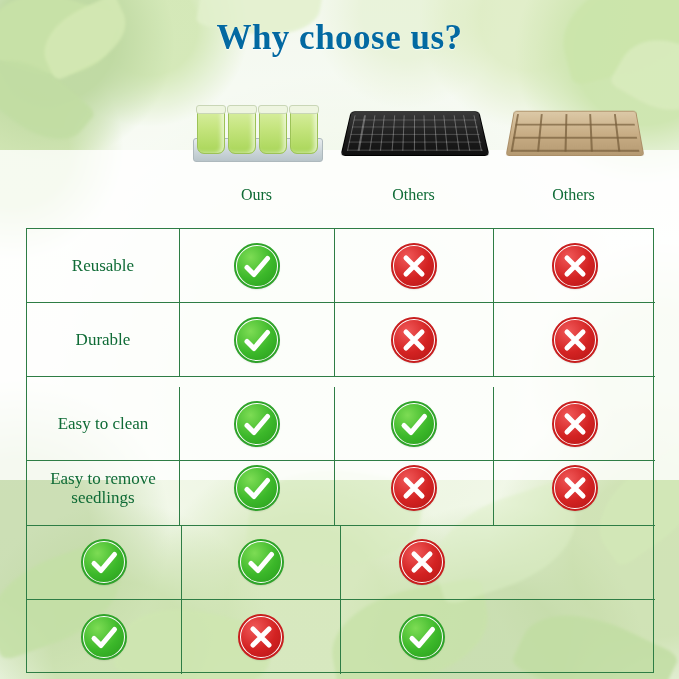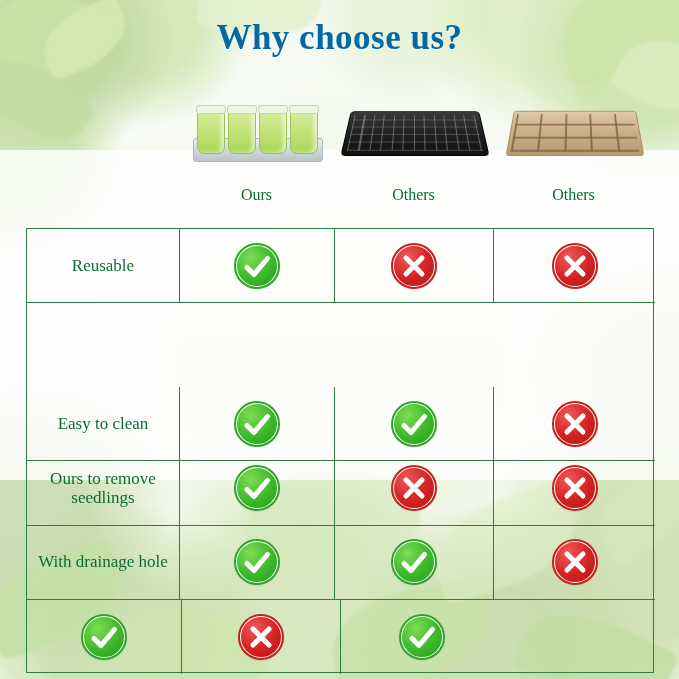--- a/index.html
+++ b/index.html
@@ -231,20 +231,47 @@
       </div>
       <div class="cell c-o2 last">
         <div class="mark no">
           <div class="ring"></div>
           <svg viewBox="0 0 44 44">
             <path d="M14 14 L30 30 M30 14 L14 30" stroke="#ffffff" stroke-width="5" fill="none" stroke-linecap="round"></path>
           </svg>
         </div>
       </div>
     </div>
+    <div class="trow" style="top: 74.1667px;">
+      <div class="cell c-label">Durable</div>
+      <div class="cell c-ours">
+        <div class="mark yes">
+          <div class="ring"></div>
+          <svg viewBox="0 0 44 44">
+            <path d="M12 23.5 L19 30.5 L32.5 14.5" stroke="#ffffff" stroke-width="5" fill="none" stroke-linecap="round" stroke-linejoin="round"></path>
+          </svg>
+        </div>
+      </div>
+      <div class="cell c-o1">
+        <div class="mark no">
+          <div class="ring"></div>
+          <svg viewBox="0 0 44 44">
+            <path d="M14 14 L30 30 M30 14 L14 30" stroke="#ffffff" stroke-width="5" fill="none" stroke-linecap="round"></path>
+          </svg>
+        </div>
+      </div>
+      <div class="cell c-o2 last">
+        <div class="mark no">
+          <div class="ring"></div>
+          <svg viewBox="0 0 44 44">
+            <path d="M14 14 L30 30 M30 14 L14 30" stroke="#ffffff" stroke-width="5" fill="none" stroke-linecap="round"></path>
+          </svg>
+        </div>
+      </div>
+    </div>
     <div class="trow" style="top: 158px;">
       <div class="cell c-label">Easy to clean</div>
       <div class="cell c-ours">
         <div class="mark yes">
           <div class="ring"></div>
           <svg viewBox="0 0 44 44">
             <path d="M12 23.5 L19 30.5 L32.5 14.5" stroke="#ffffff" stroke-width="5" fill="none" stroke-linecap="round" stroke-linejoin="round"></path>
           </svg>
         </div>
       </div>
@@ -259,21 +286,21 @@
       <div class="cell c-o2 last">
         <div class="mark no">
           <div class="ring"></div>
           <svg viewBox="0 0 44 44">
             <path d="M14 14 L30 30 M30 14 L14 30" stroke="#ffffff" stroke-width="5" fill="none" stroke-linecap="round"></path>
           </svg>
         </div>
       </div>
     </div>
     <div class="trow" style="top: 222.5px;">
-      <div class="cell c-label">Ours to remove seedlings</div>
+      <div class="cell c-label">Easy to remove seedlings</div>
       <div class="cell c-ours">
         <div class="mark yes">
           <div class="ring"></div>
           <svg viewBox="0 0 44 44">
             <path d="M12 23.5 L19 30.5 L32.5 14.5" stroke="#ffffff" stroke-width="5" fill="none" stroke-linecap="round" stroke-linejoin="round"></path>
           </svg>
         </div>
       </div>
       <div class="cell c-o1">
         <div class="mark no">
@@ -286,21 +313,20 @@
       <div class="cell c-o2 last">
         <div class="mark no">
           <div class="ring"></div>
           <svg viewBox="0 0 44 44">
             <path d="M14 14 L30 30 M30 14 L14 30" stroke="#ffffff" stroke-width="5" fill="none" stroke-linecap="round"></path>
           </svg>
         </div>
       </div>
     </div>
     <div class="trow" style="top: 296.667px;">
-      <div class="cell c-label">With drainage hole</div>
       <div class="cell c-ours">
         <div class="mark yes">
           <div class="ring"></div>
           <svg viewBox="0 0 44 44">
             <path d="M12 23.5 L19 30.5 L32.5 14.5" stroke="#ffffff" stroke-width="5" fill="none" stroke-linecap="round" stroke-linejoin="round"></path>
           </svg>
         </div>
       </div>
       <div class="cell c-o1">
         <div class="mark yes">

